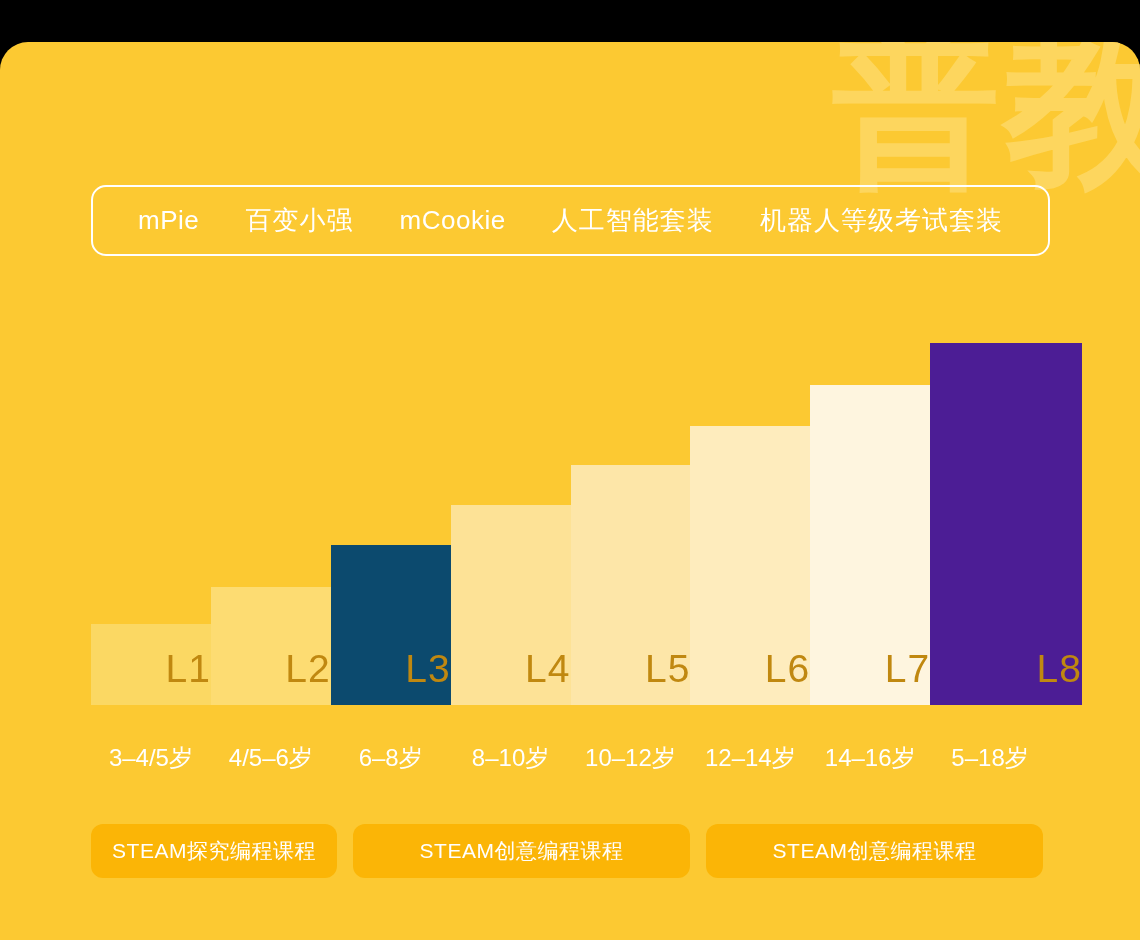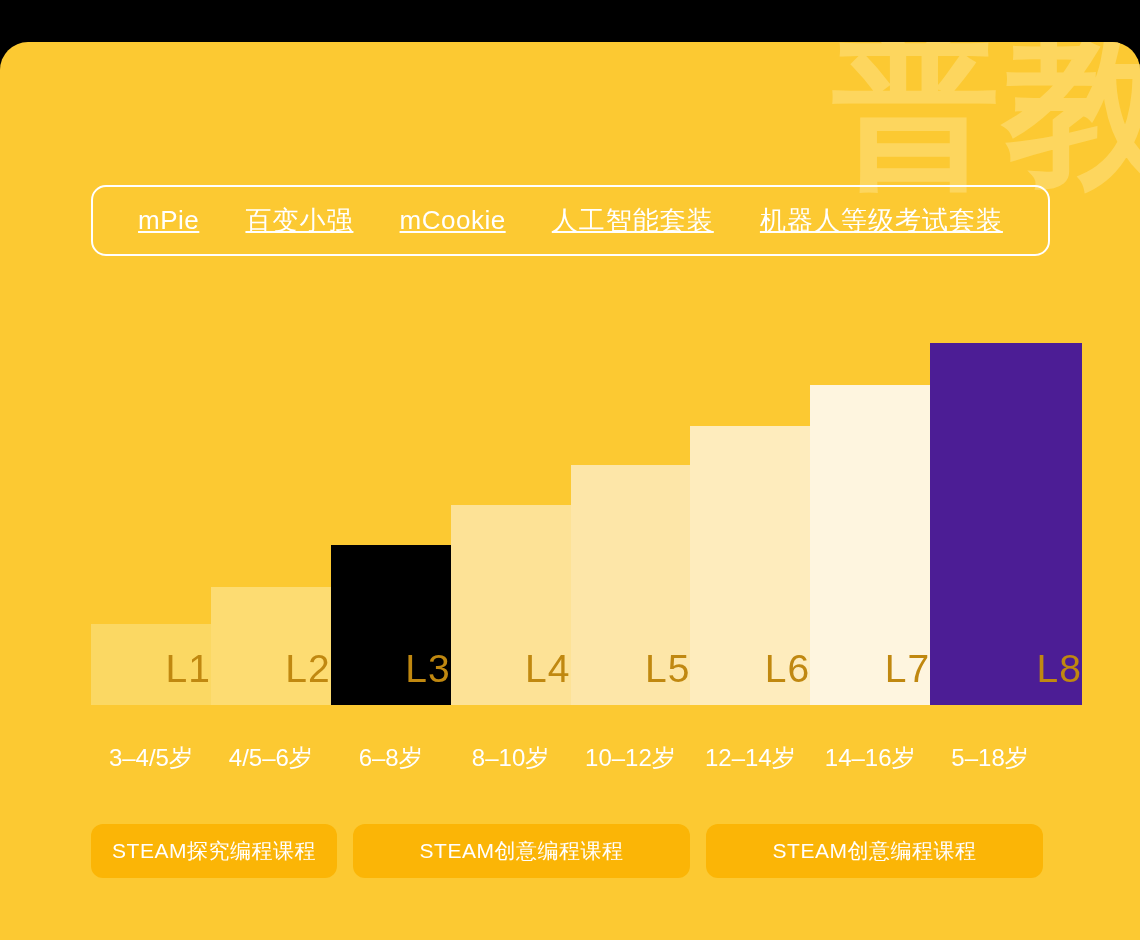--- a/index.html
+++ b/index.html
@@ -52,21 +52,20 @@
     display: flex;
     align-items: center;
     justify-content: space-around;
     padding: 0 22px;
   }
   .nav-item {
     color: #FFFFFF;
     font-size: 26px;
     white-space: nowrap;
     letter-spacing: 0.5px;
-    text-decoration: underline;
   }
   .nav-item.cjk { letter-spacing: 1px; }
 
   
   #chart {
     position: absolute;
     left: 91px;
     top: 290px;
     width: 959px;
     height: 373px;
@@ -146,21 +145,21 @@
       <div class="nav-item cjk">机器人等级考试套装</div>
     </div>
 
   <div id="chart">
       <div class="bar" style="left: 0px; width: 119.875px; height: 81px; background: rgb(251, 216, 99);">
         <div class="bar-label">L1</div>
       </div>
       <div class="bar" style="left: 119.875px; width: 119.875px; height: 118px; background: rgb(253, 220, 114);">
         <div class="bar-label">L2</div>
       </div>
-      <div class="bar" style="left: 239.75px; width: 119.875px; height: 160px; background: #000000;">
+      <div class="bar" style="left: 239.75px; width: 119.875px; height: 160px; background: #0c4a6e;">
         <div class="bar-label">L3</div>
       </div>
       <div class="bar" style="left: 359.625px; width: 119.875px; height: 200px; background: rgb(253, 226, 150);">
         <div class="bar-label">L4</div>
       </div>
       <div class="bar" style="left: 479.5px; width: 119.875px; height: 240px; background: rgb(253, 230, 168);">
         <div class="bar-label">L5</div>
       </div>
       <div class="bar" style="left: 599.375px; width: 119.875px; height: 279px; background: rgb(254, 236, 189);">
         <div class="bar-label">L6</div>

